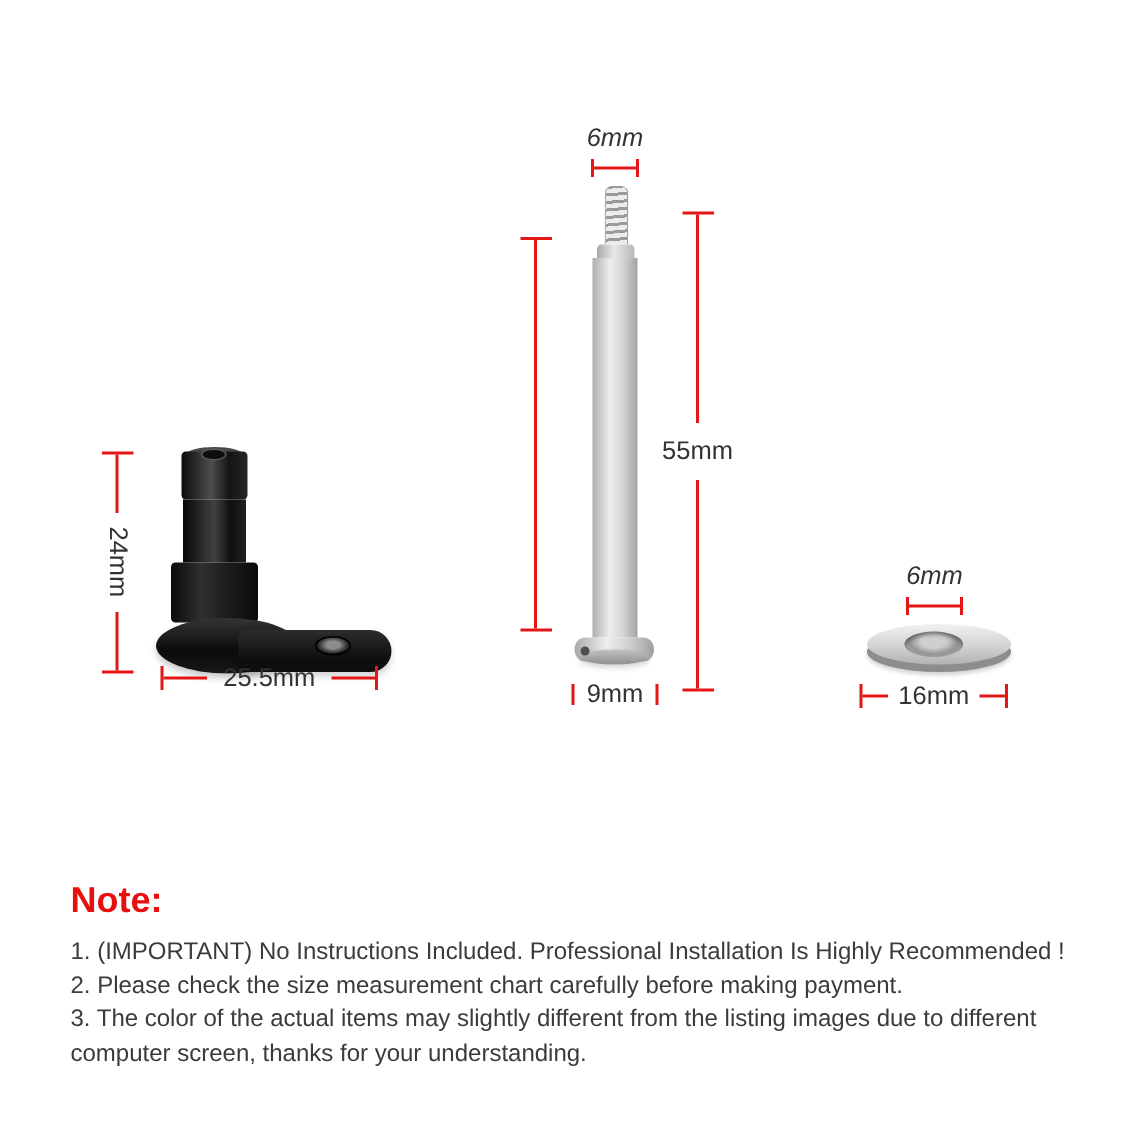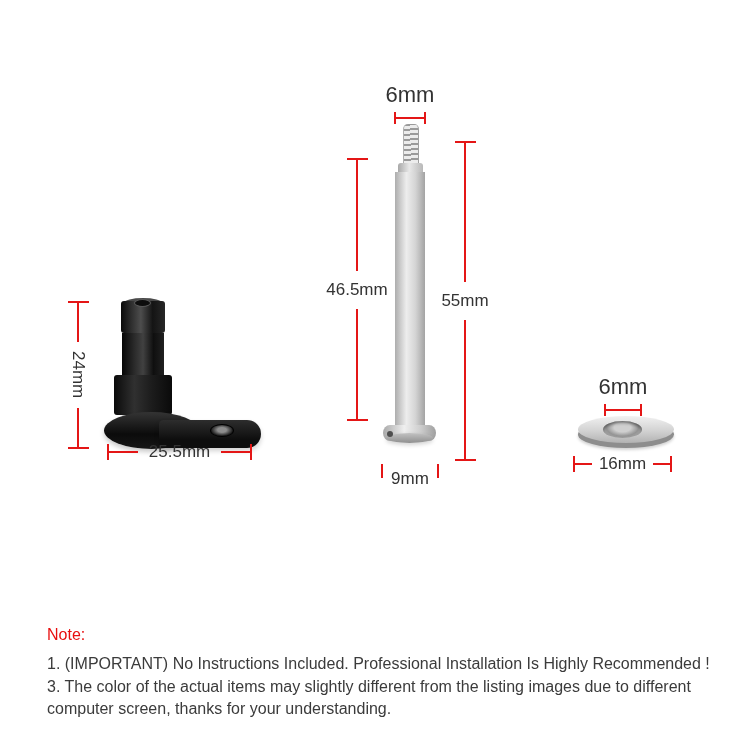--- a/index.html
+++ b/index.html
@@ -23,25 +23,25 @@
   .vdim{position:absolute;display:flex;flex-direction:column;align-items:center;}
   .vdim .tick{width:21px;height:2px;background:var(--red);flex:0 0 auto;}
   .vdim .seg{width:2px;flex:1 1 auto;background:var(--red);}
   .vdim .lbl{flex:0 0 auto;color:var(--label);font-size:17px;padding:9px 0;white-space:nowrap;}
   .vdim.rot .lbl{writing-mode:vertical-rl;}
 
   .hdim{position:absolute;display:flex;align-items:center;}
   .hdim .tick{width:2px;height:16px;background:var(--red);flex:0 0 auto;}
   .hdim .seg{height:2px;flex:1 1 auto;background:var(--red);}
   .hdim .lbl{flex:0 0 auto;color:var(--label);font-size:17px;padding:0 11px;white-space:nowrap;}
-  .hdim.tight .lbl{padding:0 4px;margin-top:16px;}
+  .hdim.tight .lbl{padding:0 4px;}
   .hdim.tight .tick{height:14px;}
 
   .bdim{position:absolute;display:flex;flex-direction:column;align-items:center;}
-  .bdim .lbl{color:var(--label);font-size:22px;white-space:nowrap;}
+  .bdim .lbl{color:var(--label);font-size:17px;white-space:nowrap;font-style:italic;}
   .bdim .brk{position:relative;height:12px;border-left:2px solid var(--red);border-right:2px solid var(--red);margin-top:4px;}
   .bdim .brk::after{content:"";position:absolute;left:0;right:0;top:5px;height:2px;background:var(--red);}
 
   
   .part-bracket{position:absolute;left:104px;top:298px;width:158px;height:152px;}
   .pb-nut-top{position:absolute;left:20px;top:0;width:38px;height:10px;border-radius:50%;background:#4a4a4a;}
   .pb-nut{position:absolute;left:17px;top:3px;width:44px;height:32px;border-radius:3px;
     background:linear-gradient(90deg,#0a0a0a,#303030 25%,#4d4d4d 45%,#141414 72%,#272727);}
   .pb-nut-hole{position:absolute;left:30px;top:1px;width:17px;height:8px;border-radius:50%;
     background:#0d0d0d;border:1px solid #5a5a5a;}
@@ -80,21 +80,21 @@
   .pw-rim{position:absolute;left:1px;top:7px;width:96px;height:27px;border-radius:50%;
     background:#8d8d8d;box-shadow:0 2px 3px rgba(0,0,0,0.18);}
   .pw-top{position:absolute;left:1px;top:2px;width:96px;height:27px;border-radius:50%;
     background:linear-gradient(180deg,#f1f1f1,#d2d2d2 55%,#b2b2b2);}
   .pw-hole{position:absolute;left:26px;top:7px;width:39px;height:17px;border-radius:50%;
     background:radial-gradient(ellipse at 50% 38%,#cfcfcf 30%,#949494 58%,#bdbdbd);
     box-shadow:inset 0 2px 3px rgba(0,0,0,0.38);}
 
   
   .note{position:absolute;left:47px;top:587px;width:700px;}
-  .note-title{color:var(--note-red);font-size:16px;font-weight:normal;margin-bottom:9px;margin-top:39px;}
+  .note-title{color:var(--note-red);font-size:24px;font-weight:bold;margin-bottom:9px;}
   .note-item{color:var(--note-text);font-size:16px;line-height:22.5px;}
 </style>
 </head>
 <body>
 
 <div class="canvas">
 
   <div class="part-bracket">
     <div class="pb-nut-top"></div>
     <div class="pb-nut"></div>
@@ -132,21 +132,20 @@
   </div>
 
   <div class="bdim" style="left:384px;top:82px;width:52px;">
     <div class="lbl">6mm</div>
     <div class="brk" style="width:32px;"></div>
   </div>
 
   <div class="vdim" style="left:324px;top:158px;height:263px;width:66px;">
     <div class="tick"></div>
     <div class="seg"></div>
-    <div class="lbl">46.5mm</div>
     <div class="seg"></div>
     <div class="tick"></div>
   </div>
 
   <div class="vdim" style="left:437px;top:141px;height:320px;width:56px;">
     <div class="tick"></div>
     <div class="seg"></div>
     <div class="lbl">55mm</div>
     <div class="seg"></div>
     <div class="tick"></div>
@@ -173,16 +172,17 @@
     <div class="tick"></div>
     <div class="seg"></div>
     <div class="lbl" style="padding:0 7px;text-align:center;">16mm</div>
     <div class="seg"></div>
     <div class="tick"></div>
   </div>
 
   <div class="note">
     <div class="note-title">Note:</div>
     <div class="note-item">1. (IMPORTANT) No Instructions Included. Professional Installation Is Highly Recommended !</div>
+    <div class="note-item">2. Please check the size measurement chart carefully before making payment.</div>
     <div class="note-item">3. The color of the actual items may slightly different from the listing images due to different computer screen, thanks for your understanding.</div>
   </div>
 
 </div>
 
 </body></html>

